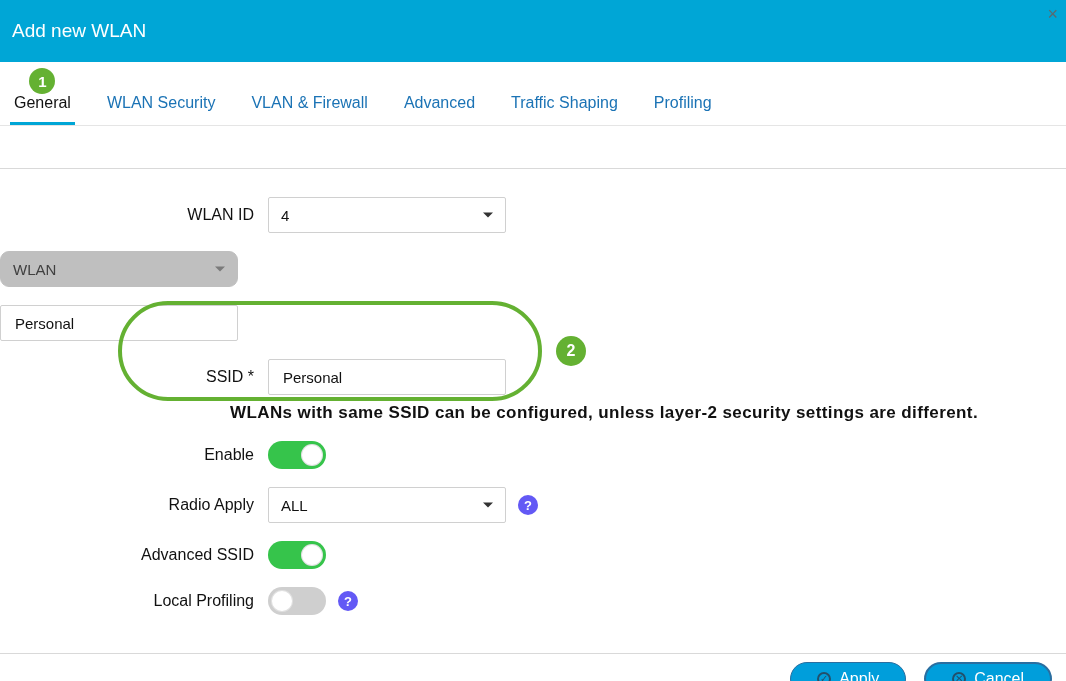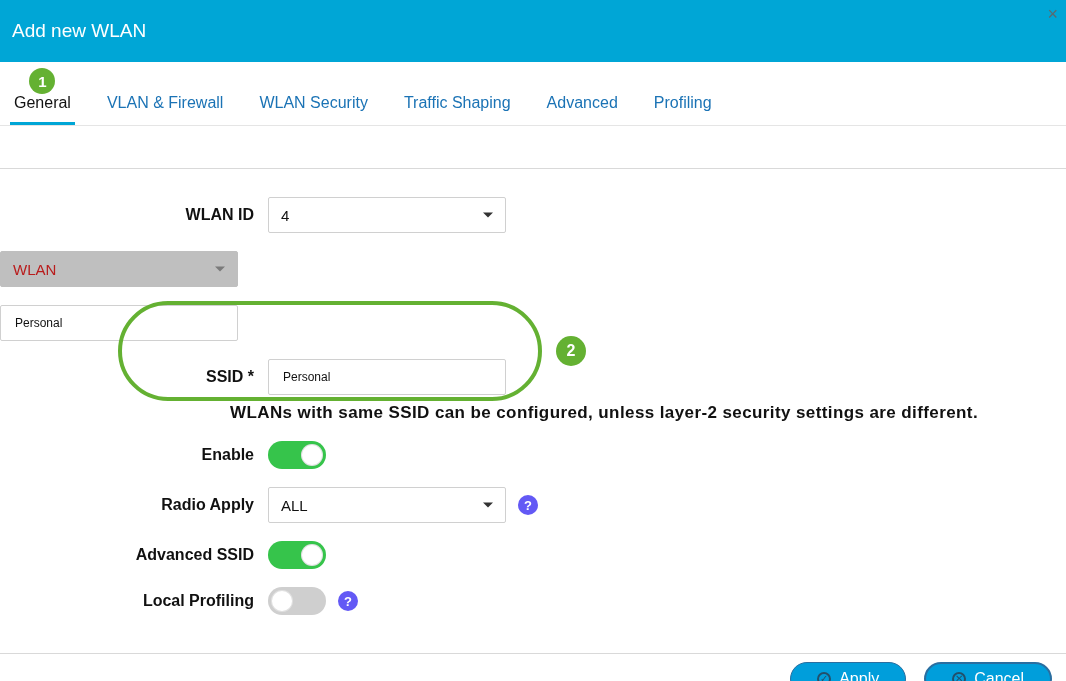--- a/index.html
+++ b/index.html
@@ -77,21 +77,21 @@
   .row {
     display: flex;
     align-items: center;
     gap: 10px;
     margin-bottom: 18px;
     position: relative;
   }
   .lbl {
     width: 258px;
     text-align: right;
-    font-weight: bold;
+    font-weight: normal;
     font-size: 16px;
     color: #111;
     padding-right: 4px;
   }
   .ctl {
     display: flex; align-items: center; gap: 12px;
   }
 
   .select, .input {
     height: 36px;
@@ -110,28 +110,29 @@
     position: absolute;
     right: 12px;
     top: 50%; transform: translateY(-50%);
     width: 0; height: 0;
     border-left: 5px solid transparent;
     border-right: 5px solid transparent;
     border-top: 5px solid #333;
   }
   .select.disabled {
     background: #bfbfbf;
-    color: #b91c1c;
+    color: #404040;
     border-color: #bfbfbf;
+    border-radius: 9px;
   }
   .select.disabled .caret { border-top-color: #7a7a7a; }
 
   .input input {
     border: none; outline: none; width: 100%;
-    font-size: 12px; color: #111;
+    font-size: 15px; color: #111;
     background: transparent;
   }
 
   .hint {
     font-size: 17px;
     letter-spacing: 0.4px;
     color: #111;
     margin-left: 230px;
     margin-top: -10px;
     margin-bottom: 18px;
@@ -230,30 +231,30 @@
     <span>Add new WLAN</span>
     <span class="close-x">×</span>
   </div>
 
   <div class="tabs">
     <div class="tab active">
       <div class="step-badge">1</div>
       <span>General</span>
     </div>
     <div class="tab">
+      <span>WLAN Security</span>
+    </div>
+    <div class="tab">
       <span>VLAN &amp; Firewall</span>
     </div>
     <div class="tab">
-      <span>WLAN Security</span>
+      <span>Advanced</span>
     </div>
     <div class="tab">
       <span>Traffic Shaping</span>
-    </div>
-    <div class="tab">
-      <span>Advanced</span>
     </div>
     <div class="tab">
       <span>Profiling</span>
     </div>
   </div>
 
   <div class="divider"></div>
 
   <div class="group-highlight"></div>
   <div class="group-badge">2</div>

